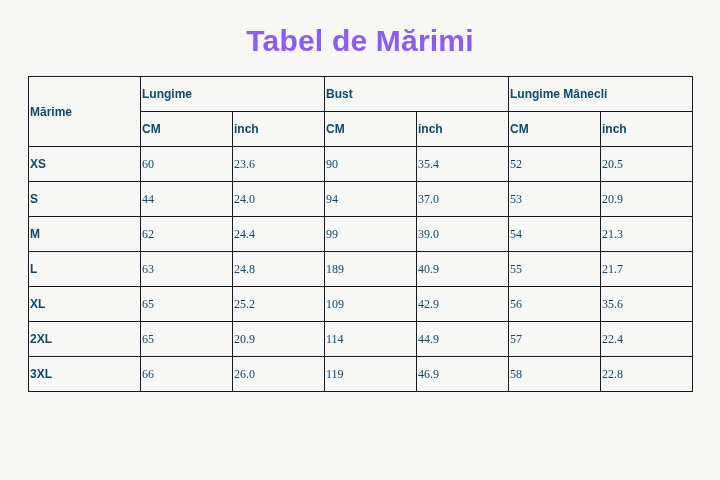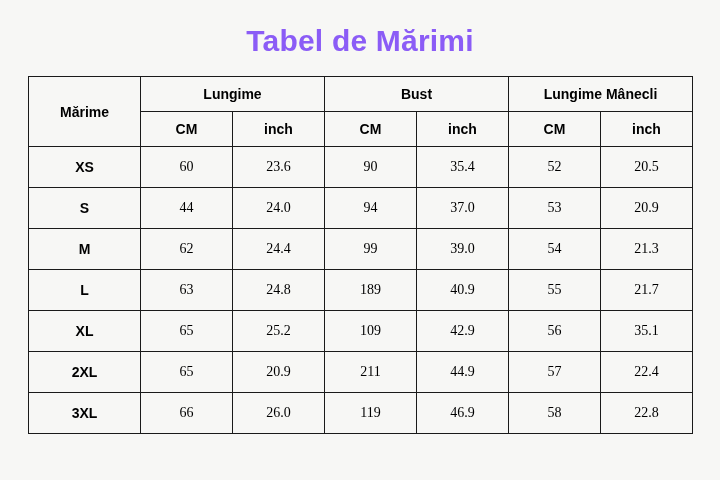--- a/index.html
+++ b/index.html
@@ -39,24 +39,24 @@
   }
   table.size-table {
     border-collapse: collapse;
     width: 664px;
     table-layout: fixed;
     background: #f7f7f5;
   }
   table.size-table th,
   table.size-table td {
     border: 1px solid #1a1a1a;
-    text-align: center;
+    text-align: left;
     vertical-align: middle;
-    font-size: 14px;
-    color: #000000;
+    font-size: 12px;
+    color: #0c4a6e;
   }
   th.group-head {
     font-size: 16px;
     font-weight: bold;
     height: 32px;
   }
   th.unit-head {
     font-size: 15px;
     font-weight: bold;
     height: 32px;
@@ -69,21 +69,21 @@
   td.size-cell {
     font-weight: bold;
     font-size: 15px;
   }
   td.value-cell {
     font-weight: normal;
     font-size: 15px;
     font-family: Liberation Serif, serif;
   }
   tbody tr {
-    height: 41px;
+    height: 35px;
     padding-left: 8px;
   }
   col.c-size { width: 112px; }
   col.c-val  { width: 92px; }
 </style>
 </head>
 <body>
 
 <div class="page">
 
@@ -153,27 +153,27 @@
           <td class="value-cell">55</td>
           <td class="value-cell">21.7</td>
         </tr>
         <tr>
           <td class="size-cell">XL</td>
           <td class="value-cell">65</td>
           <td class="value-cell">25.2</td>
           <td class="value-cell">109</td>
           <td class="value-cell">42.9</td>
           <td class="value-cell">56</td>
-          <td class="value-cell">35.1</td>
+          <td class="value-cell">35.6</td>
         </tr>
         <tr>
           <td class="size-cell">2XL</td>
           <td class="value-cell">65</td>
           <td class="value-cell">20.9</td>
-          <td class="value-cell">211</td>
+          <td class="value-cell">114</td>
           <td class="value-cell">44.9</td>
           <td class="value-cell">57</td>
           <td class="value-cell">22.4</td>
         </tr>
         <tr>
           <td class="size-cell">3XL</td>
           <td class="value-cell">66</td>
           <td class="value-cell">26.0</td>
           <td class="value-cell">119</td>
           <td class="value-cell">46.9</td>

